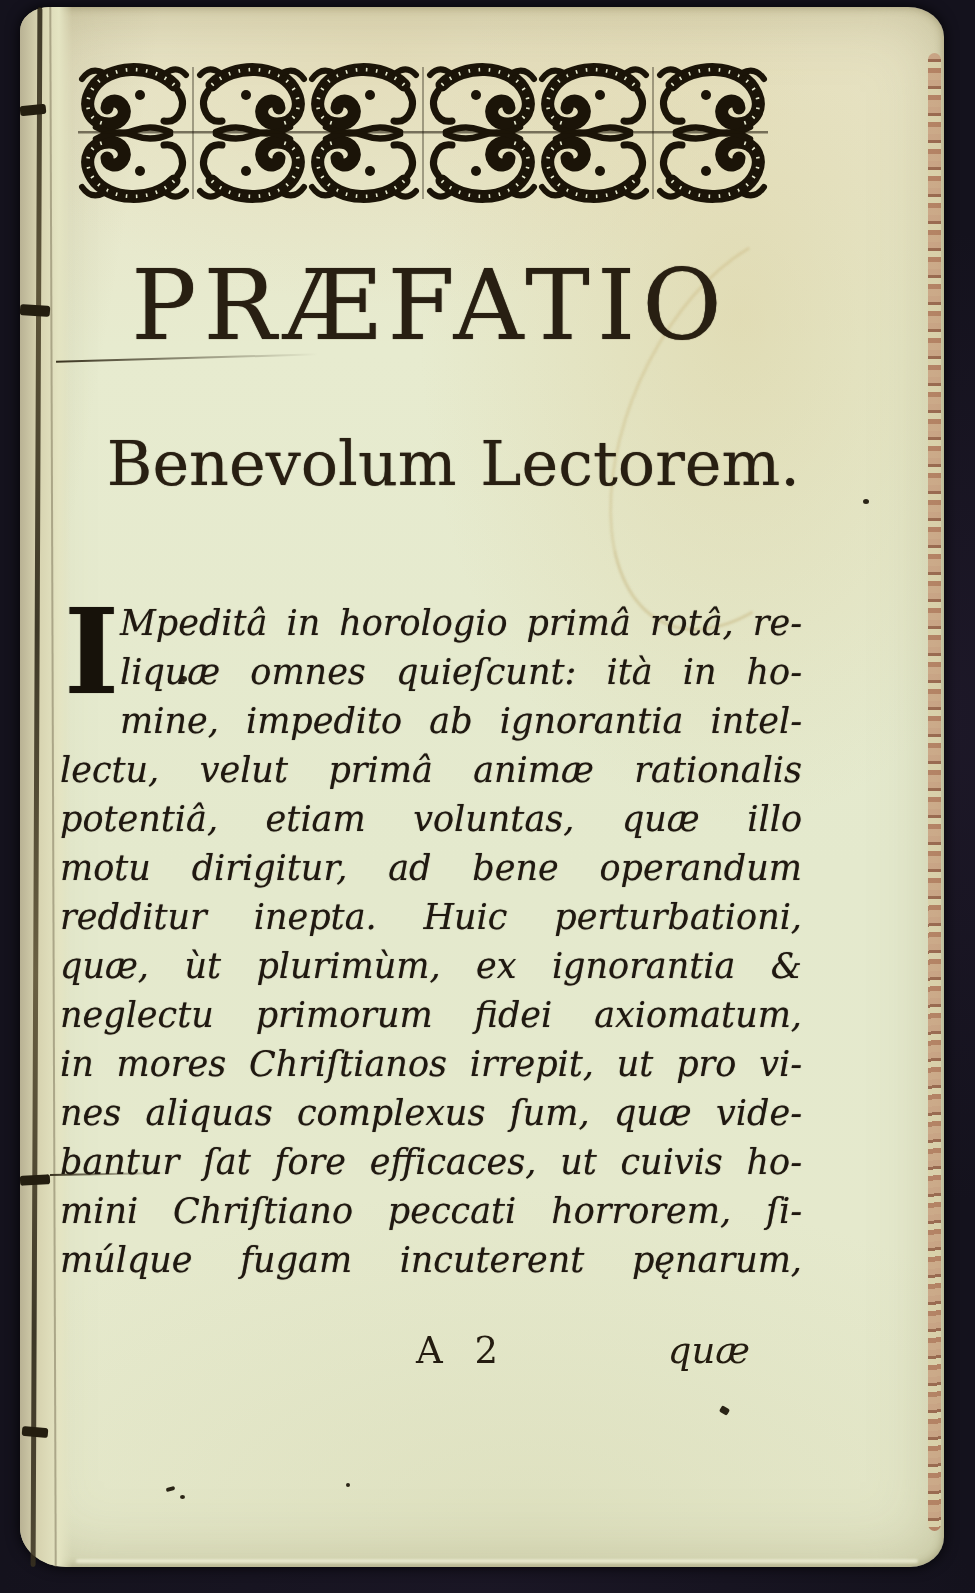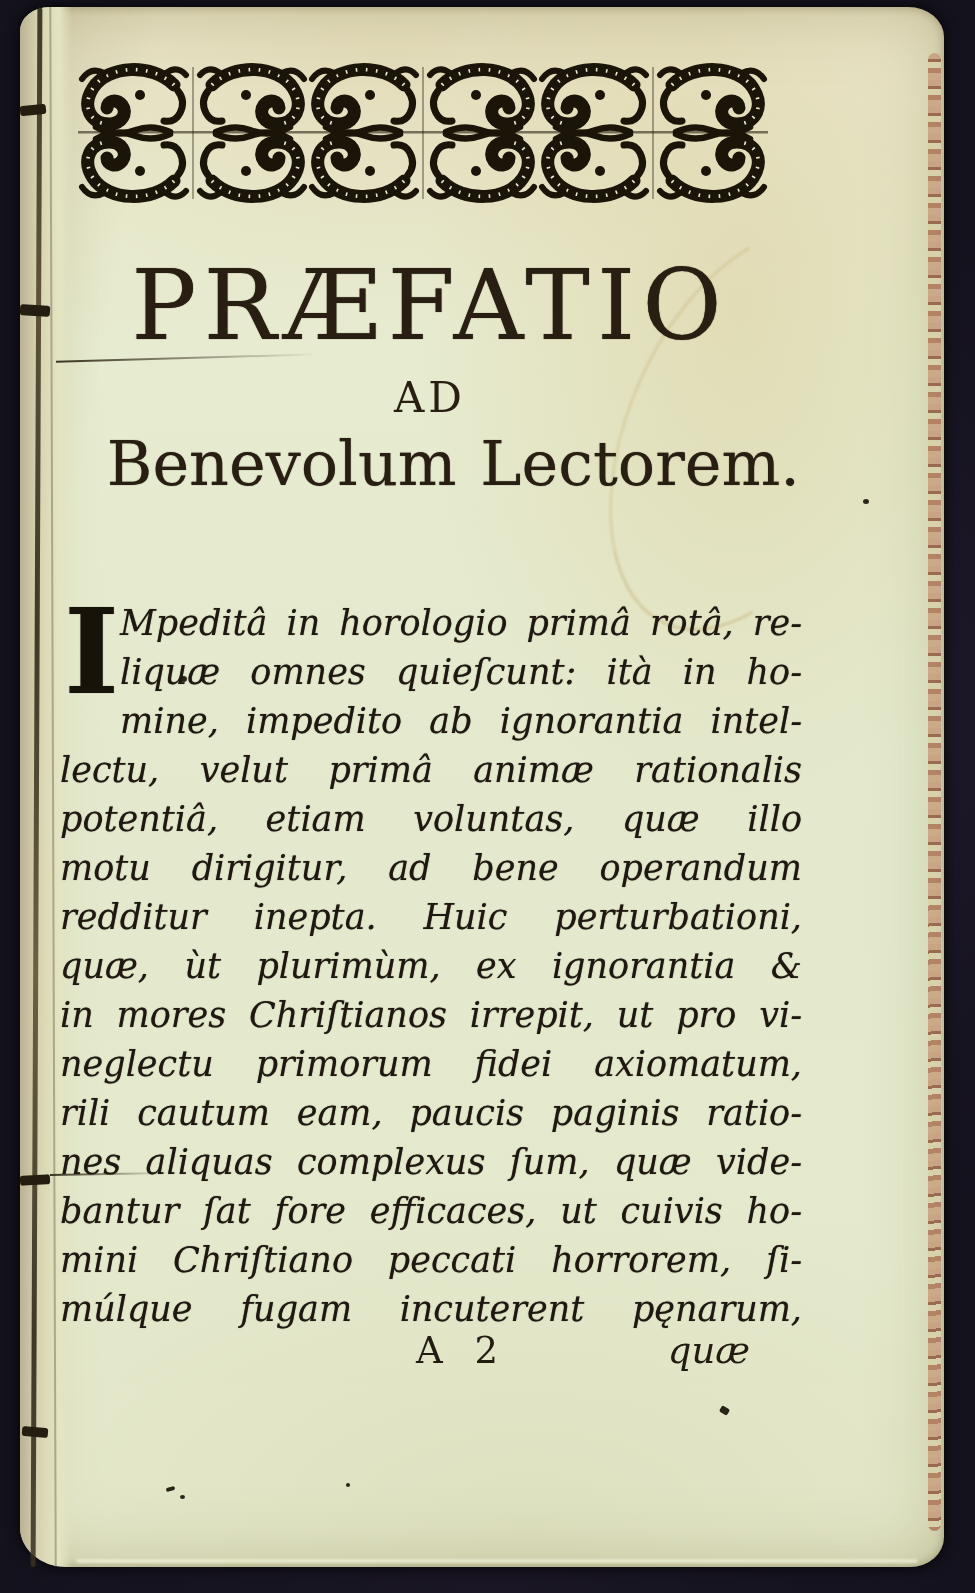--- a/index.html
+++ b/index.html
@@ -145,37 +145,35 @@
         <use href="#tile" transform="translate(690,138) scale(-1,-1)"></use>
 
         <rect x="0" y="68" width="690" height="2.5" fill="rgba(27,20,8,.55)"></rect>
         <rect x="114" y="4" width="2" height="132" fill="rgba(27,20,8,.35)"></rect>
         <rect x="344" y="4" width="2" height="132" fill="rgba(27,20,8,.35)"></rect>
         <rect x="574" y="4" width="2" height="132" fill="rgba(27,20,8,.35)"></rect>
       </svg>
     </div>
 
     <h1 class="title">PRÆFATIO</h1>
-    <div class="subtitle">AD</div>
     <div class="dedication">Benevolum Lectorem.</div>
 
     <div class="body-text">
       <span class="drop-cap">I</span>
       <div>
           <div class="line">Mpeditâ in horologio primâ rotâ, re-</div>
           <div class="line">liquæ omnes quieſcunt: ità in ho-</div>
           <div class="line">mine, impedito ab ignorantia intel-</div>
           <div class="line">lectu, velut primâ animæ rationalis</div>
           <div class="line">potentiâ, etiam voluntas, quæ illo</div>
           <div class="line">motu dirigitur, ad bene operandum</div>
           <div class="line">redditur inepta.  Huic perturbationi,</div>
           <div class="line">quæ, ùt plurimùm, ex ignorantia &amp;</div>
+          <div class="line">neglectu primorum fidei axiomatum,</div>
           <div class="line">in mores Chriſtianos irrepit, ut pro vi-</div>
-          <div class="line">neglectu primorum fidei axiomatum,</div>
-          <div class="line">rili cautum eam, paucis paginis ratio-</div>
           <div class="line">nes aliquas complexus ſum, quæ vide-</div>
           <div class="line">bantur ſat fore efficaces, ut cuivis ho-</div>
           <div class="line">mini Chriſtiano peccati horrorem, ſi-</div>
           <div class="line">múlque fugam incuterent pęnarum,</div>
         </div>
     </div>
 
     <div class="footer-row">
       <span class="signature">A 2</span>
       <span class="catchword">quæ</span>

